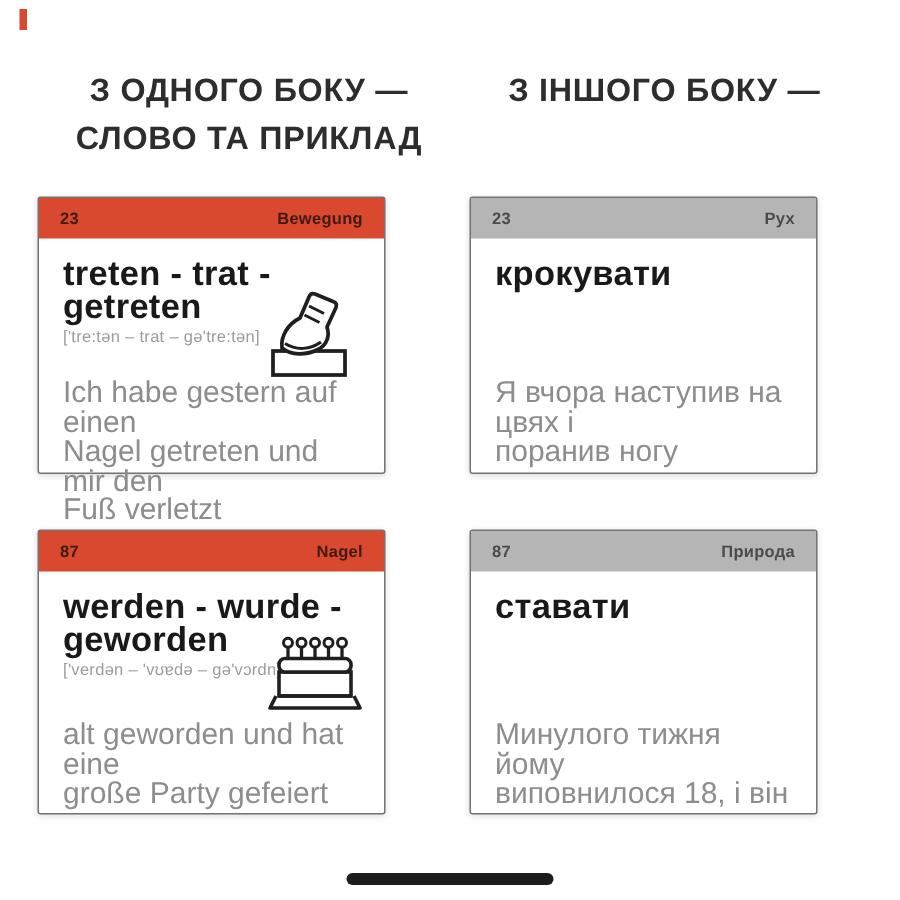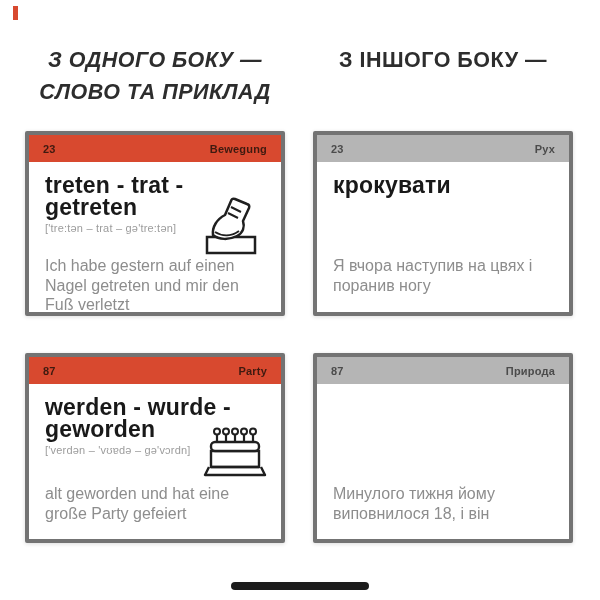--- a/index.html
+++ b/index.html
@@ -5,40 +5,40 @@
   html,body{margin:0;padding:0;background:#ffffff;}
   .page{
     position:relative;width:600px;height:600px;background:#ffffff;overflow:hidden;
     font-family:"Liberation Sans","DejaVu Sans",sans-serif;
   }
   .red-tick{position:absolute;left:13px;top:6px;width:5px;height:14px;background:#d8492f;}
   .col-title{
     position:absolute;top:44px;width:260px;text-align:center;
     font-size:21.5px;font-weight:700;color:#2d2d2d;line-height:32px;letter-spacing:.5px;
   }
-  .col-title.left{left:25px;font-style:italic;}
+  .col-title.left{left:36px;}
   .col-title.right{left:313px;}
   .card{
-    position:absolute;width:260px;background:#ffffff;border:4px solid #737373;
+    position:absolute;width:232px;background:#ffffff;border:1px solid #737373;
     border-radius:2px;box-shadow:0 1px 4px rgba(0,0,0,.14);box-sizing:border-box;
   }
   .card.r1{top:131px;height:185px;}
   .card.r2{top:353px;height:190px;}
   .card.cl{left:25px;}
   .card.cr{left:313px;}
   .card-header{
     height:27px;display:flex;justify-content:space-between;align-items:center;
     padding:0 14px;font-size:11px;font-weight:700;letter-spacing:.2px;
   }
   .card-header.red{background:#d8492f;color:#3f1a10;}
   .card-header.gray{background:#b5b5b5;color:#4b4b4b;}
   .card-body{position:relative;padding:12px 16px 0 16px;height:calc(100% - 27px);box-sizing:border-box;}
   .word{font-size:23px;font-weight:700;color:#191919;letter-spacing:.2px;line-height:22px;}
   .phon{font-size:11px;color:#9c9c9c;margin-top:4px;letter-spacing:.2px;}
-  .example{position:absolute;left:16px;right:12px;font-size:16px;color:#8d8d8d;line-height:19.5px;}
+  .example{position:absolute;left:16px;right:12px;font-size:20px;color:#8d8d8d;line-height:19.5px;}
   .r1 .example{top:94px;}
   .r2 .example{top:100px;}
   .card-icon{position:absolute;right:12px;}
   .icon-shoe{top:33px;}
   .icon-cake{top:41px;}
   .home-indicator{
     position:absolute;left:50%;transform:translateX(-50%);top:582px;
     width:138px;height:8px;border-radius:4px;background:#1c1c1c;
   }
 </style>
@@ -91,21 +91,21 @@
       <div class="example">
         <div>Я вчора наступив на цвях і</div>
         <div>поранив ногу</div>
       </div>
     </div>
   </div>
 
   <div class="card r2 cl">
     <div class="card-header red">
       <span>87</span>
-      <span>Party</span>
+      <span>Nagel</span>
     </div>
     <div class="card-body">
       <div class="word">werden - wurde - geworden</div>
       <div class="phon">['verdən – 'vʊɐdə – gə'vɔrdn]</div>
       <div class="card-icon icon-cake">
         <svg width="68" height="58" viewBox="0 0 68 58" fill="none">
           <rect x="10" y="26" width="48" height="16" fill="#ffffff" stroke="#1f1f1f" stroke-width="2.4"></rect>
           <rect x="10" y="17" width="48" height="9" rx="4" fill="#ffffff" stroke="#1f1f1f" stroke-width="2.4"></rect>
           <g stroke="#1f1f1f" stroke-width="2.2">
             <line x1="16" y1="10" x2="16" y2="17"></line>
@@ -130,20 +130,21 @@
       </div>
     </div>
   </div>
 
   <div class="card r2 cr">
     <div class="card-header gray">
       <span>87</span>
       <span>Природа</span>
     </div>
     <div class="card-body">
+      <div class="word">ставати</div>
       <div class="example">
         <div>Минулого тижня йому</div>
         <div>виповнилося 18, і він</div>
       </div>
     </div>
   </div>
 
   <div class="home-indicator"></div>
 </div>
 

